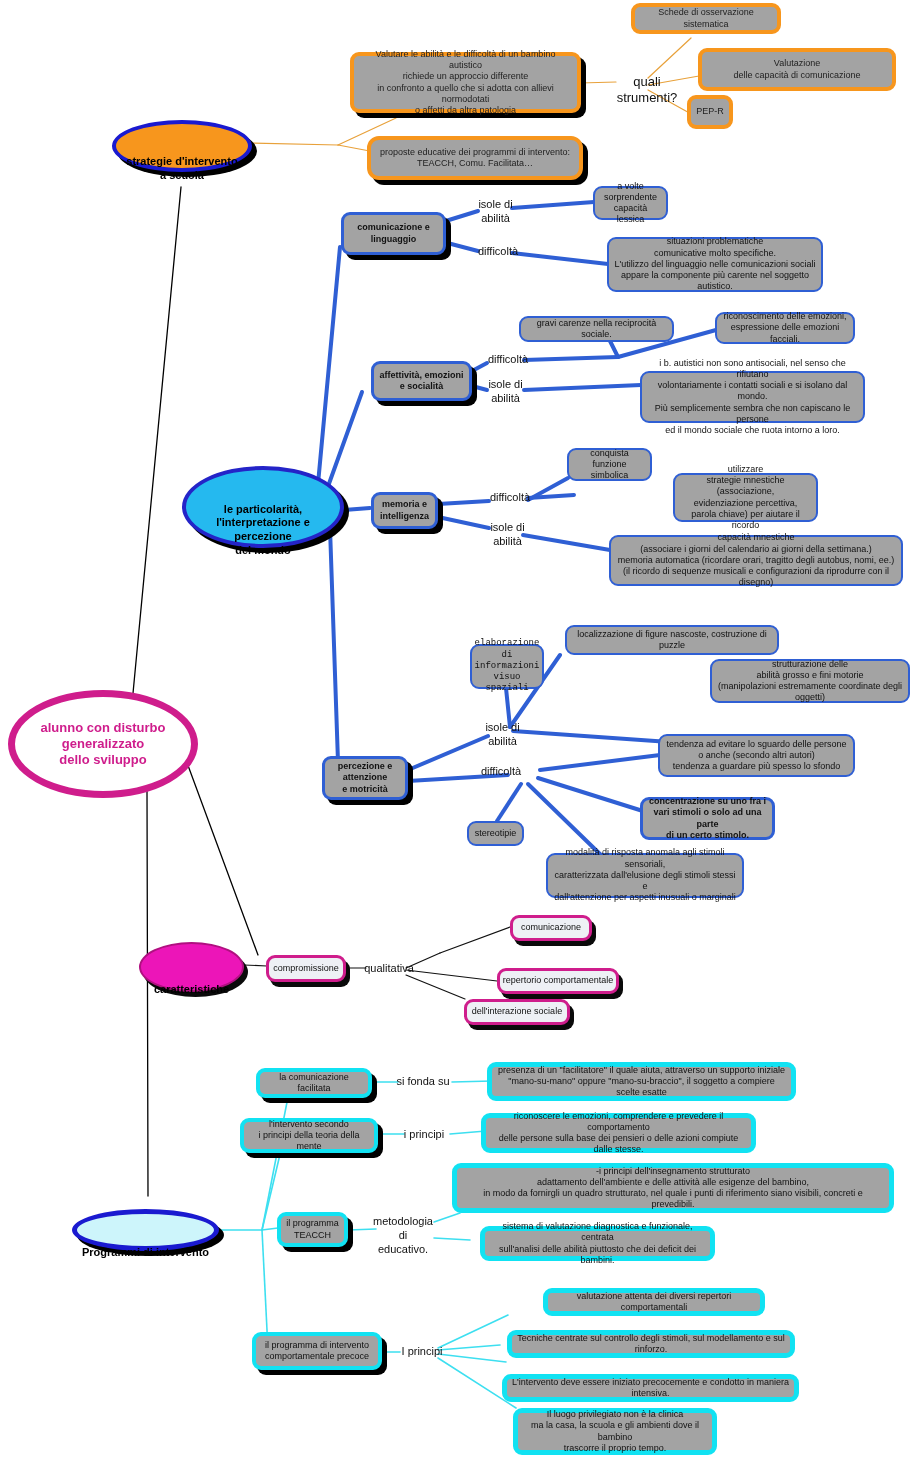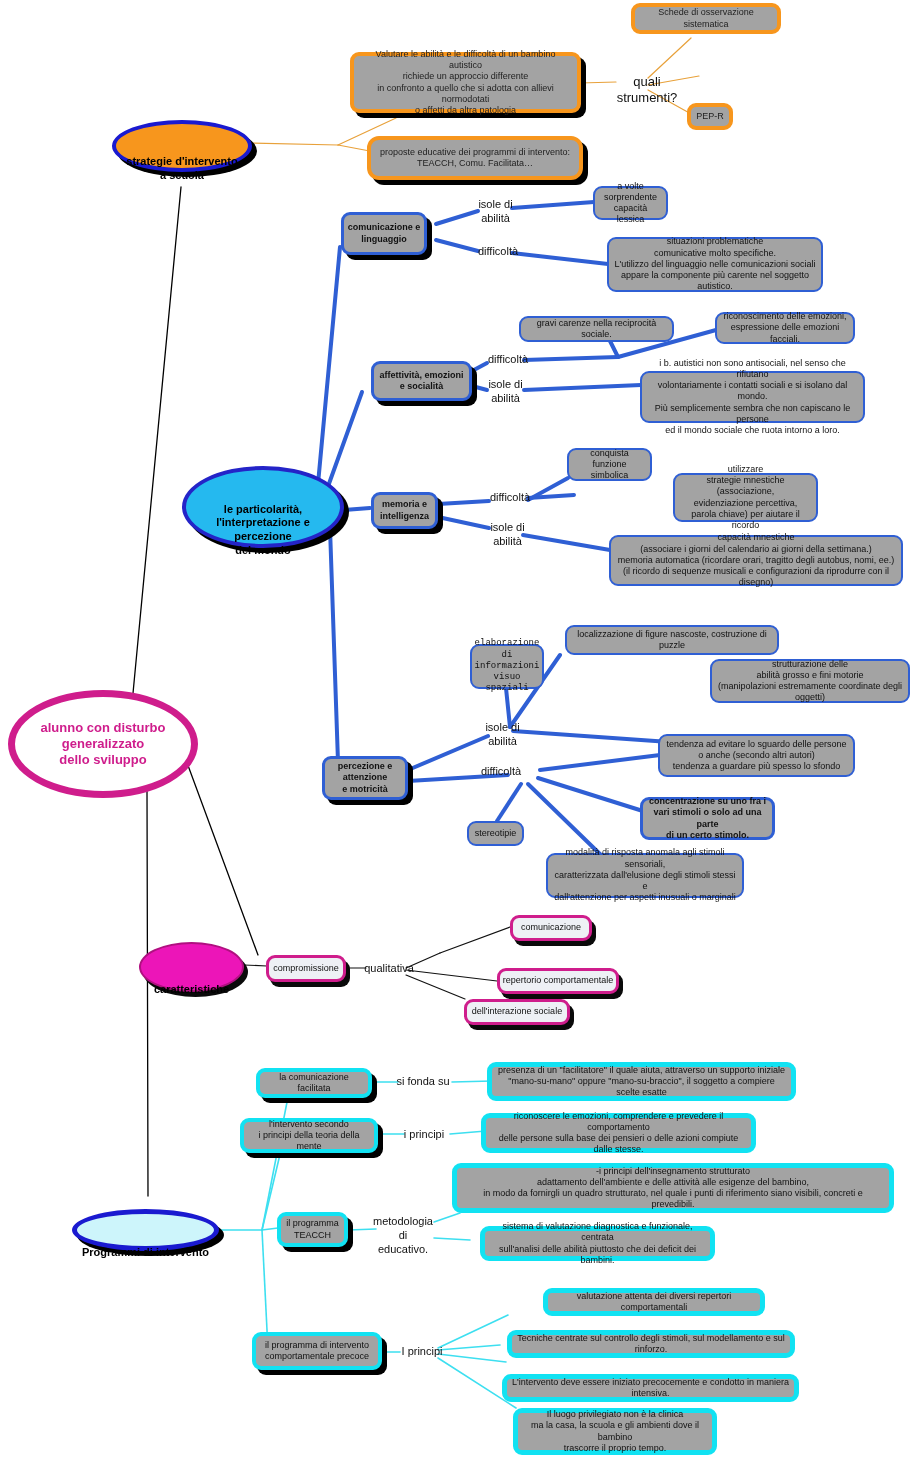--- a/index.html
+++ b/index.html
@@ -166,32 +166,36 @@
     <span class="t9" style="white-space:pre-line;">proposte educative dei programmi di intervento:
 TEACCH, Comu. Facilitata…</span>
   </div>
 
   <div class="llabel big" style="left:602px;top:74px;width:90px;">quali strumenti?</div>
 
   <div class="node rrect orange" style="left:631px;top:3px;width:150px;height:31px;padding:2px 5px;">
     <span class="t9">Schede di osservazione sistematica</span>
   </div>
 
-
-  <div class="node rrect orange" style="left:687px;top:103px;width:46px;height:27px;">
+  <div class="node rrect orange" style="left:698px;top:48px;width:198px;height:43px;padding:2px 5px;">
+    <span class="t9" style="white-space:pre-line;">Valutazione
+delle capacità di comunicazione</span>
+  </div>
+
+  <div class="node rrect orange" style="left:687px;top:95px;width:46px;height:34px;">
     <span class="t9">PEP-R</span>
   </div>
 
   <div class="node ell ell-cyanblue sh" style="left:182px;top:466px;width:162px;height:82px;">
     <span class="bold t11" style="white-space:pre-line;">le particolarità,
 l'interpretazione e percezione
 del mondo</span>
   </div>
 
-  <div class="node rrect blue sh" style="left:341px;top:212px;width:86px;height:43px;">
+  <div class="node rrect blue sh" style="left:341px;top:212px;width:105px;height:43px;">
     <span class="bold t9" style="white-space:pre-line;">comunicazione e
 linguaggio</span>
   </div>
   <div class="llabel" style="left:473px;top:198px;width:45px;">isole di
 abilità</div>
   <div class="llabel" style="left:474px;top:245px;width:48px;">difficoltà</div>
 
   <div class="node rrect blue-thin" style="left:593px;top:186px;width:75px;height:34px;padding:2px 4px;">
     <span class="t9" style="white-space:pre-line;">a volte sorprendente
 capacità lessica</span>

